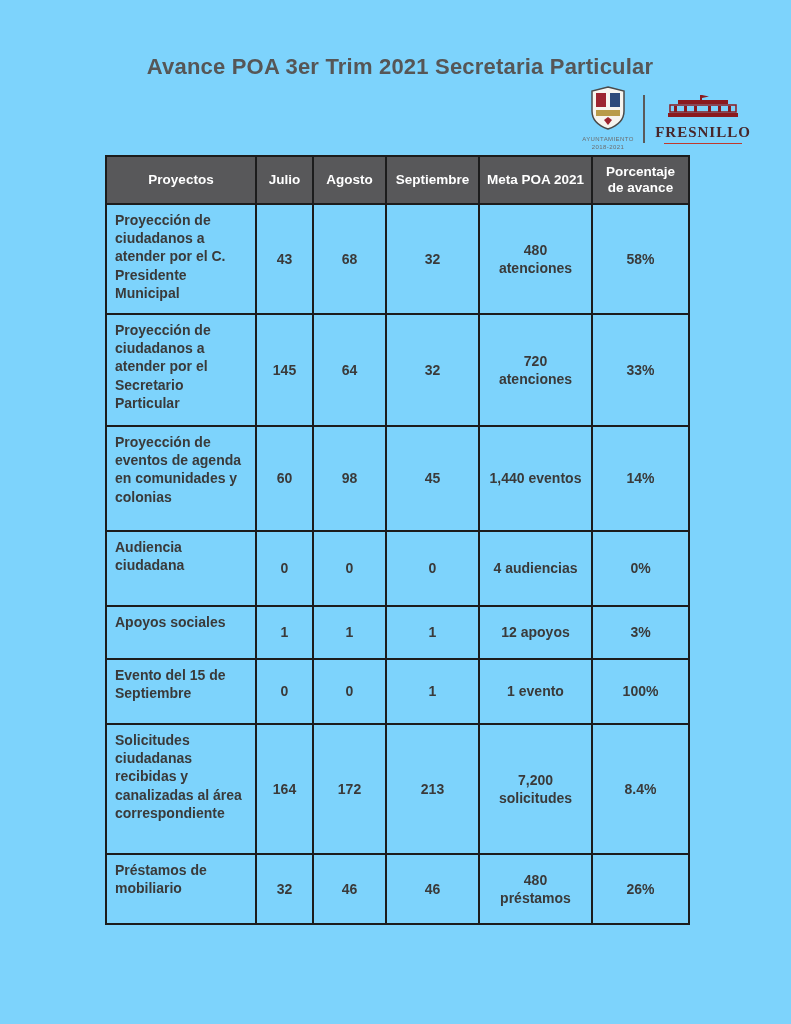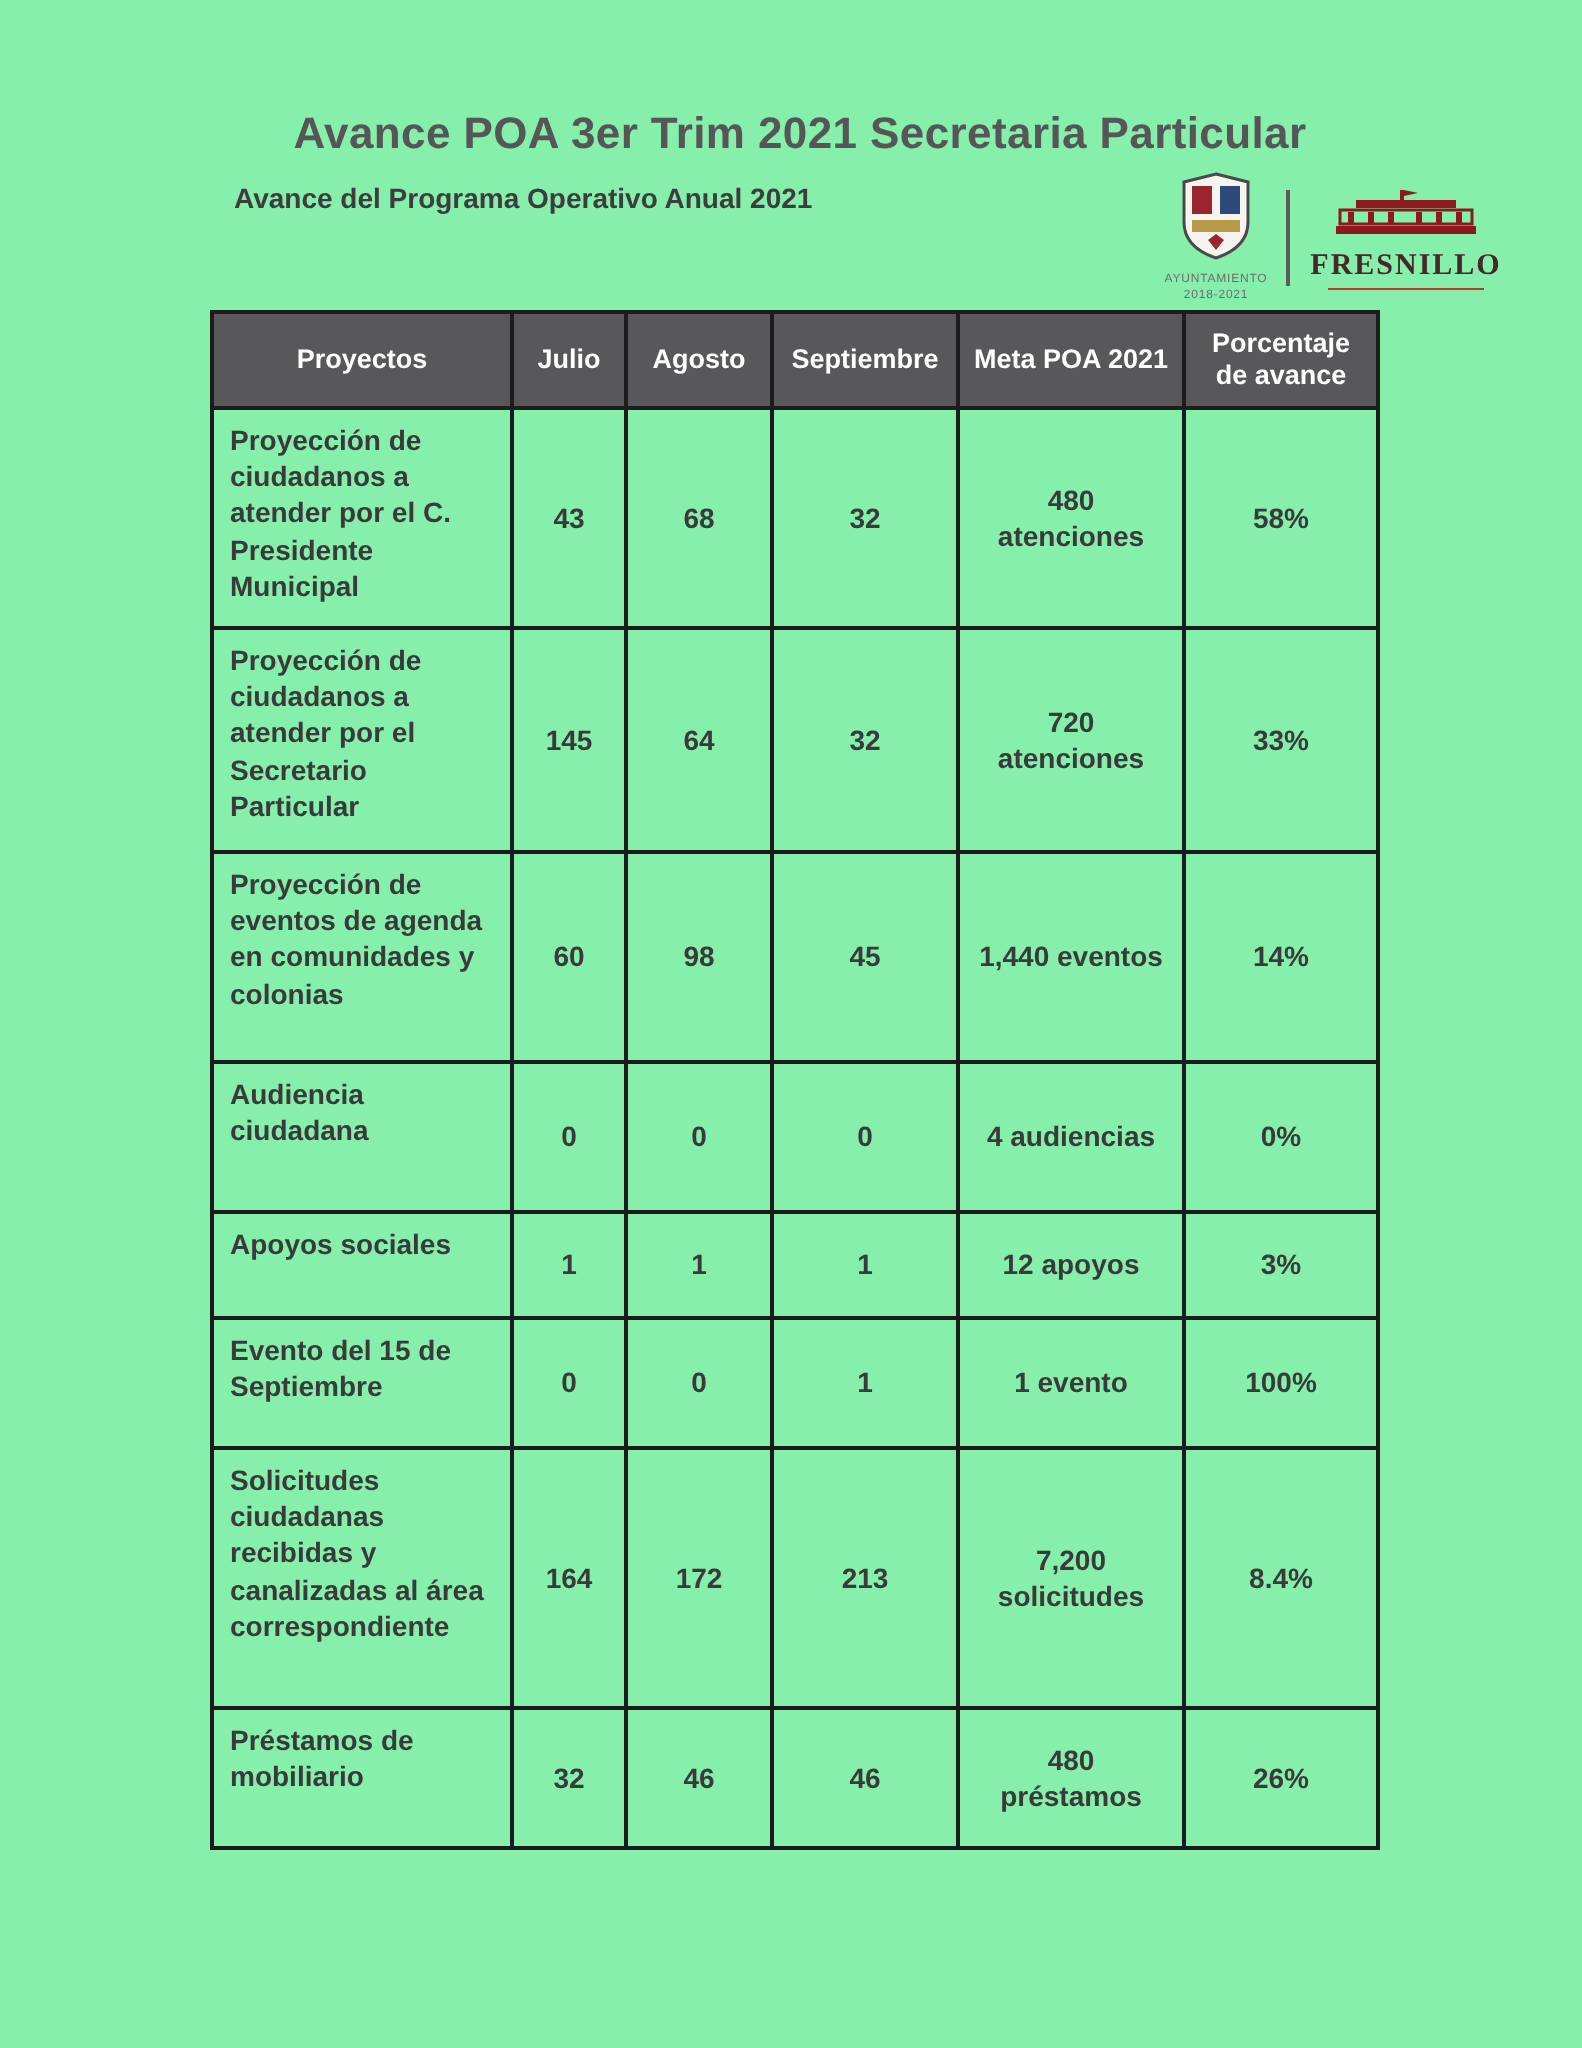--- a/index.html
+++ b/index.html
@@ -3,21 +3,21 @@
 <meta charset="utf-8">
 <style>
   * { margin: 0; padding: 0; box-sizing: border-box; }
   html, body { background: #ffffff; }
   body {
     width: 791px; height: 1024px;
     position: relative; overflow: hidden;
     font-family: "Liberation Sans", sans-serif;
     color: #3b3b3b;
   }
-  .page { position: absolute; inset: 0; background: #86efac; }
+  .page { position: absolute; inset: 0; background: #7dd3fc; }
 
   .doc-title {
     position: absolute; top: 54px; left: 50px; width: 700px;
     text-align: center; font-size: 22px; font-weight: bold;
     color: #565656; letter-spacing: 0.2px;
   }
   .doc-subtitle {
     position: absolute; top: 91px; left: 117px;
     font-size: 14px; font-weight: bold; color: #3d3d3d;
   }
@@ -66,21 +66,20 @@
   tbody tr:nth-child(6) { height: 65px; }
   tbody tr:nth-child(7) { height: 130px; }
   tbody tr:nth-child(8) { height: 70px; }
 </style>
 </head>
 <body>
 
 <div class="page">
 
   <div class="doc-title">Avance POA 3er Trim 2021 Secretaria Particular</div>
-  <div class="doc-subtitle">Avance del Programa Operativo Anual 2021</div>
 
   <div class="logos">
     <div class="seal-wrap">
       <span>
         <svg width="36" height="44" viewBox="0 0 36 44">
           <path d="M18 1 L34 5 V25 C34 35 27 40 18 43 C9 40 2 35 2 25 V5 Z" fill="#f6f4ef" stroke="#4a4a4a" stroke-width="1.5"></path>
           <rect x="6" y="7" width="10" height="14" fill="#9c2430"></rect>
           <rect x="20" y="7" width="10" height="14" fill="#2d4a7a"></rect>
           <rect x="6" y="24" width="24" height="6" fill="#b89b4a"></rect>
           <path d="M18 31 L22 34 L18 39 L14 34 Z" fill="#9c2430"></path>

